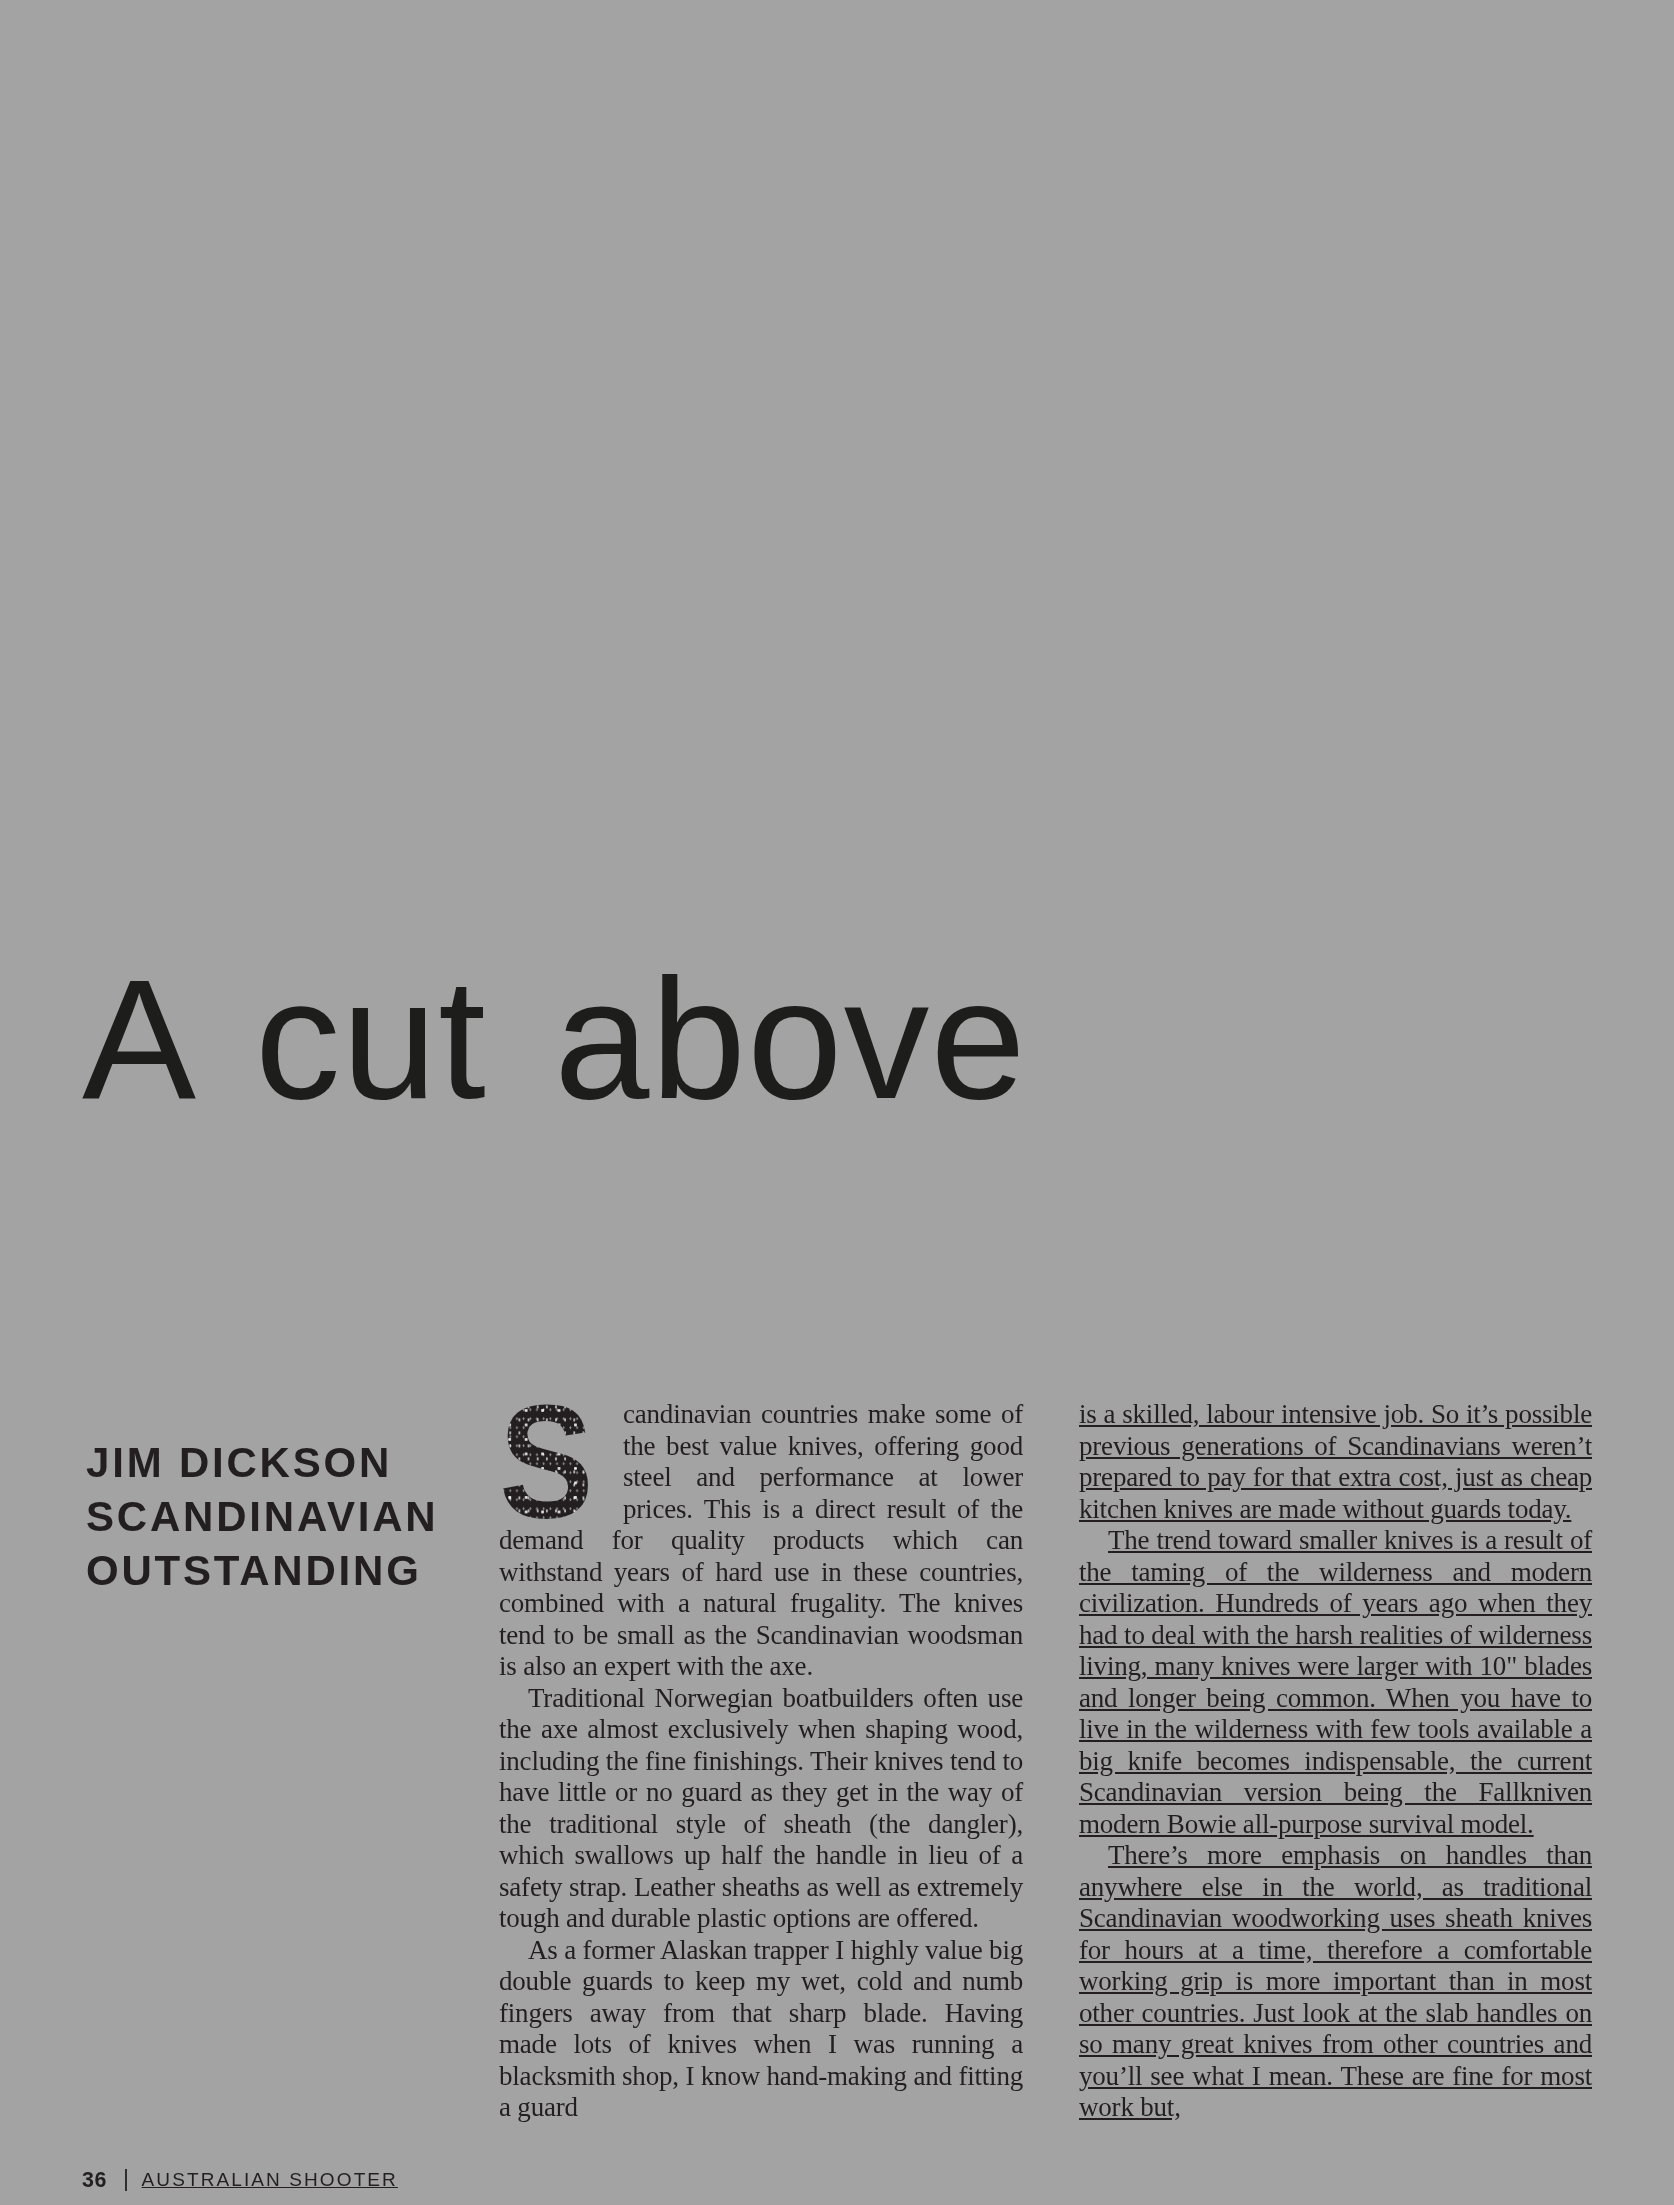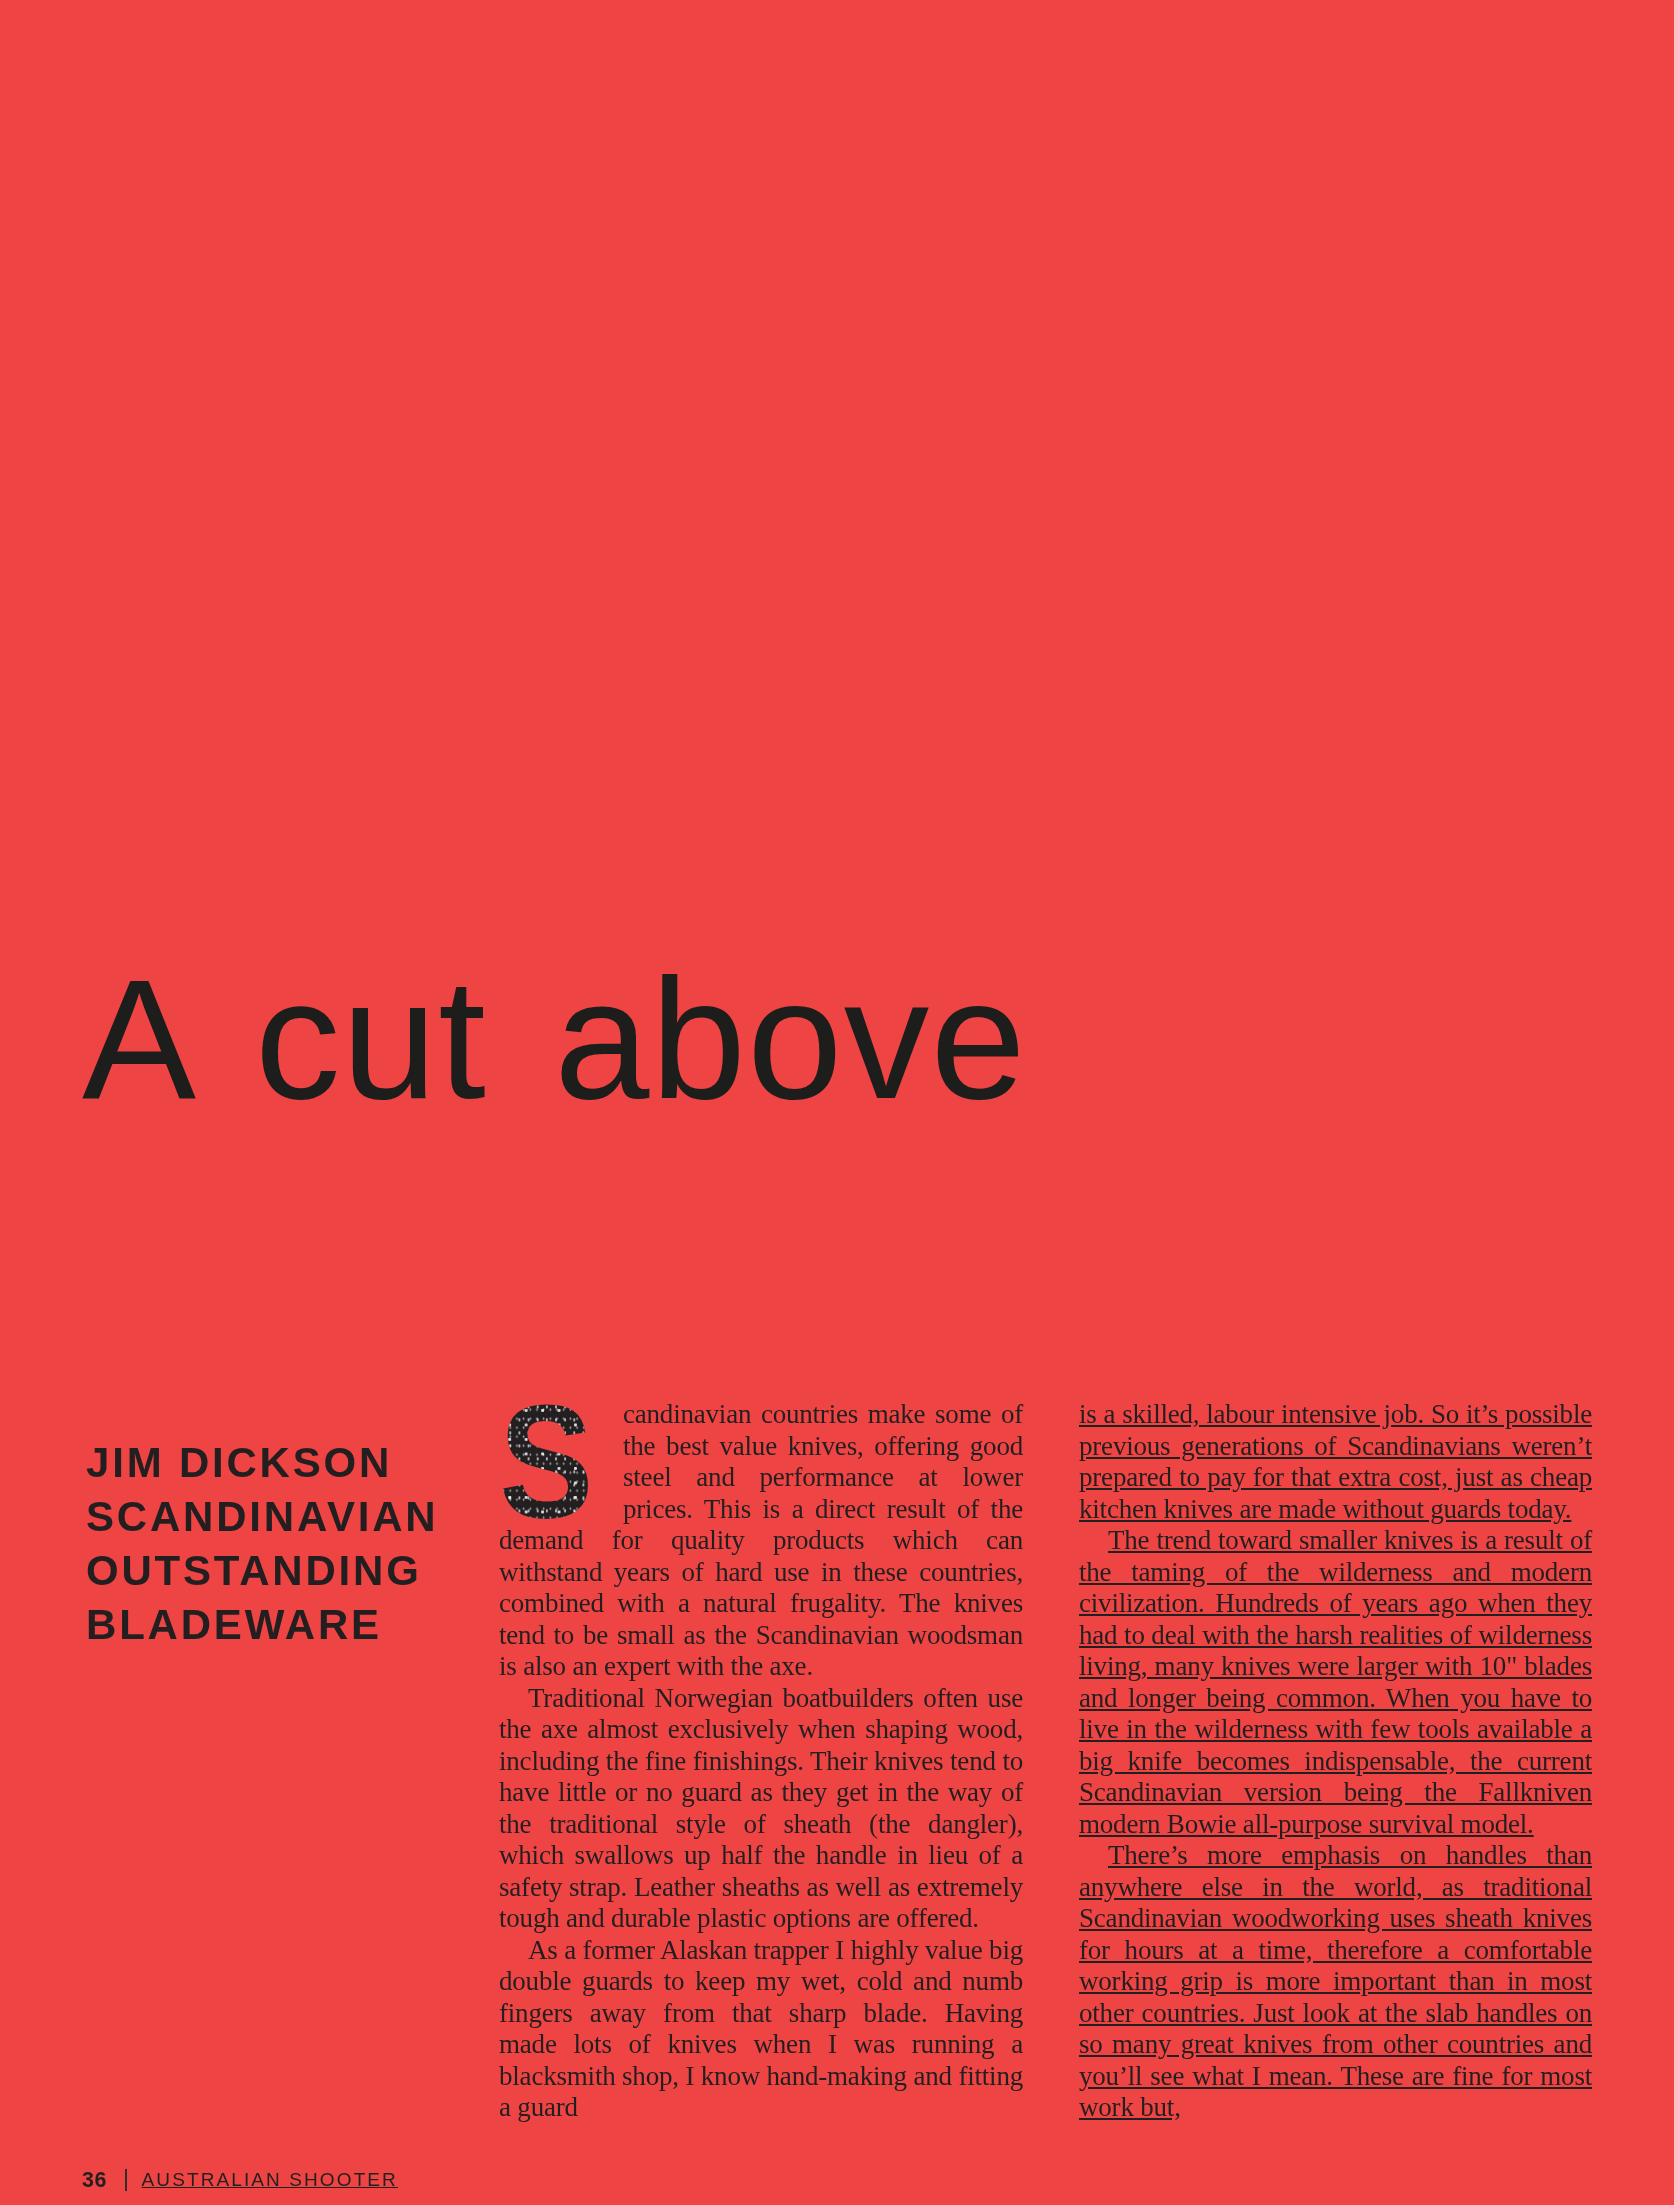--- a/index.html
+++ b/index.html
@@ -4,21 +4,21 @@
 <style>
   html, body {
     margin: 0;
     padding: 0;
     background: #ffffff;
   }
   .page {
     position: relative;
     width: 1675px;
     height: 2205px;
-    background: #ef4444;
+    background: #a3a3a3;
     overflow: hidden;
     font-family: "Liberation Serif", serif;
   }
 
   
   .title {
     position: absolute;
     left: 82px;
     top: 838px;
     font-family: "Liberation Sans", "DejaVu Sans", sans-serif;
@@ -126,21 +126,20 @@
 <body>
 
 <div class="page">
 
   <h1 class="title">A cut above</h1>
 
   <div class="byline">
     <div>JIM DICKSON</div>
     <div>SCANDINAVIAN</div>
     <div>OUTSTANDING</div>
-    <div>BLADEWARE</div>
   </div>
 
   <div class="col col-1">
     <p><span class="dropcap">S</span><span>candinavian countries make some of the best value knives, offering good steel and performance at lower prices. This is a direct result of the demand for quality products which can withstand years of hard use in these countries, combined with a natural frugality. The knives tend to be small as the Scandinavian woodsman is also an expert with the axe.</span></p>
     <p class="indent">Traditional Norwegian boatbuilders often use the axe almost exclusively when shaping wood, including the fine finishings. Their knives tend to have little or no guard as they get in the way of the traditional style of sheath (the dangler), which swallows up half the handle in lieu of a safety strap. Leather sheaths as well as extremely tough and durable plastic options are offered.</p>
     <p class="indent">As a former Alaskan trapper I highly value big double guards to keep my wet, cold and numb fingers away from that sharp blade. Having made lots of knives when I was running a blacksmith shop, I know hand-making and fitting a guard</p>
   </div>
 
   <div class="col col-2">
     <p>is a skilled, labour intensive job. So it’s possible previous generations of Scandinavians weren’t prepared to pay for that extra cost, just as cheap kitchen knives are made without guards today.</p>

